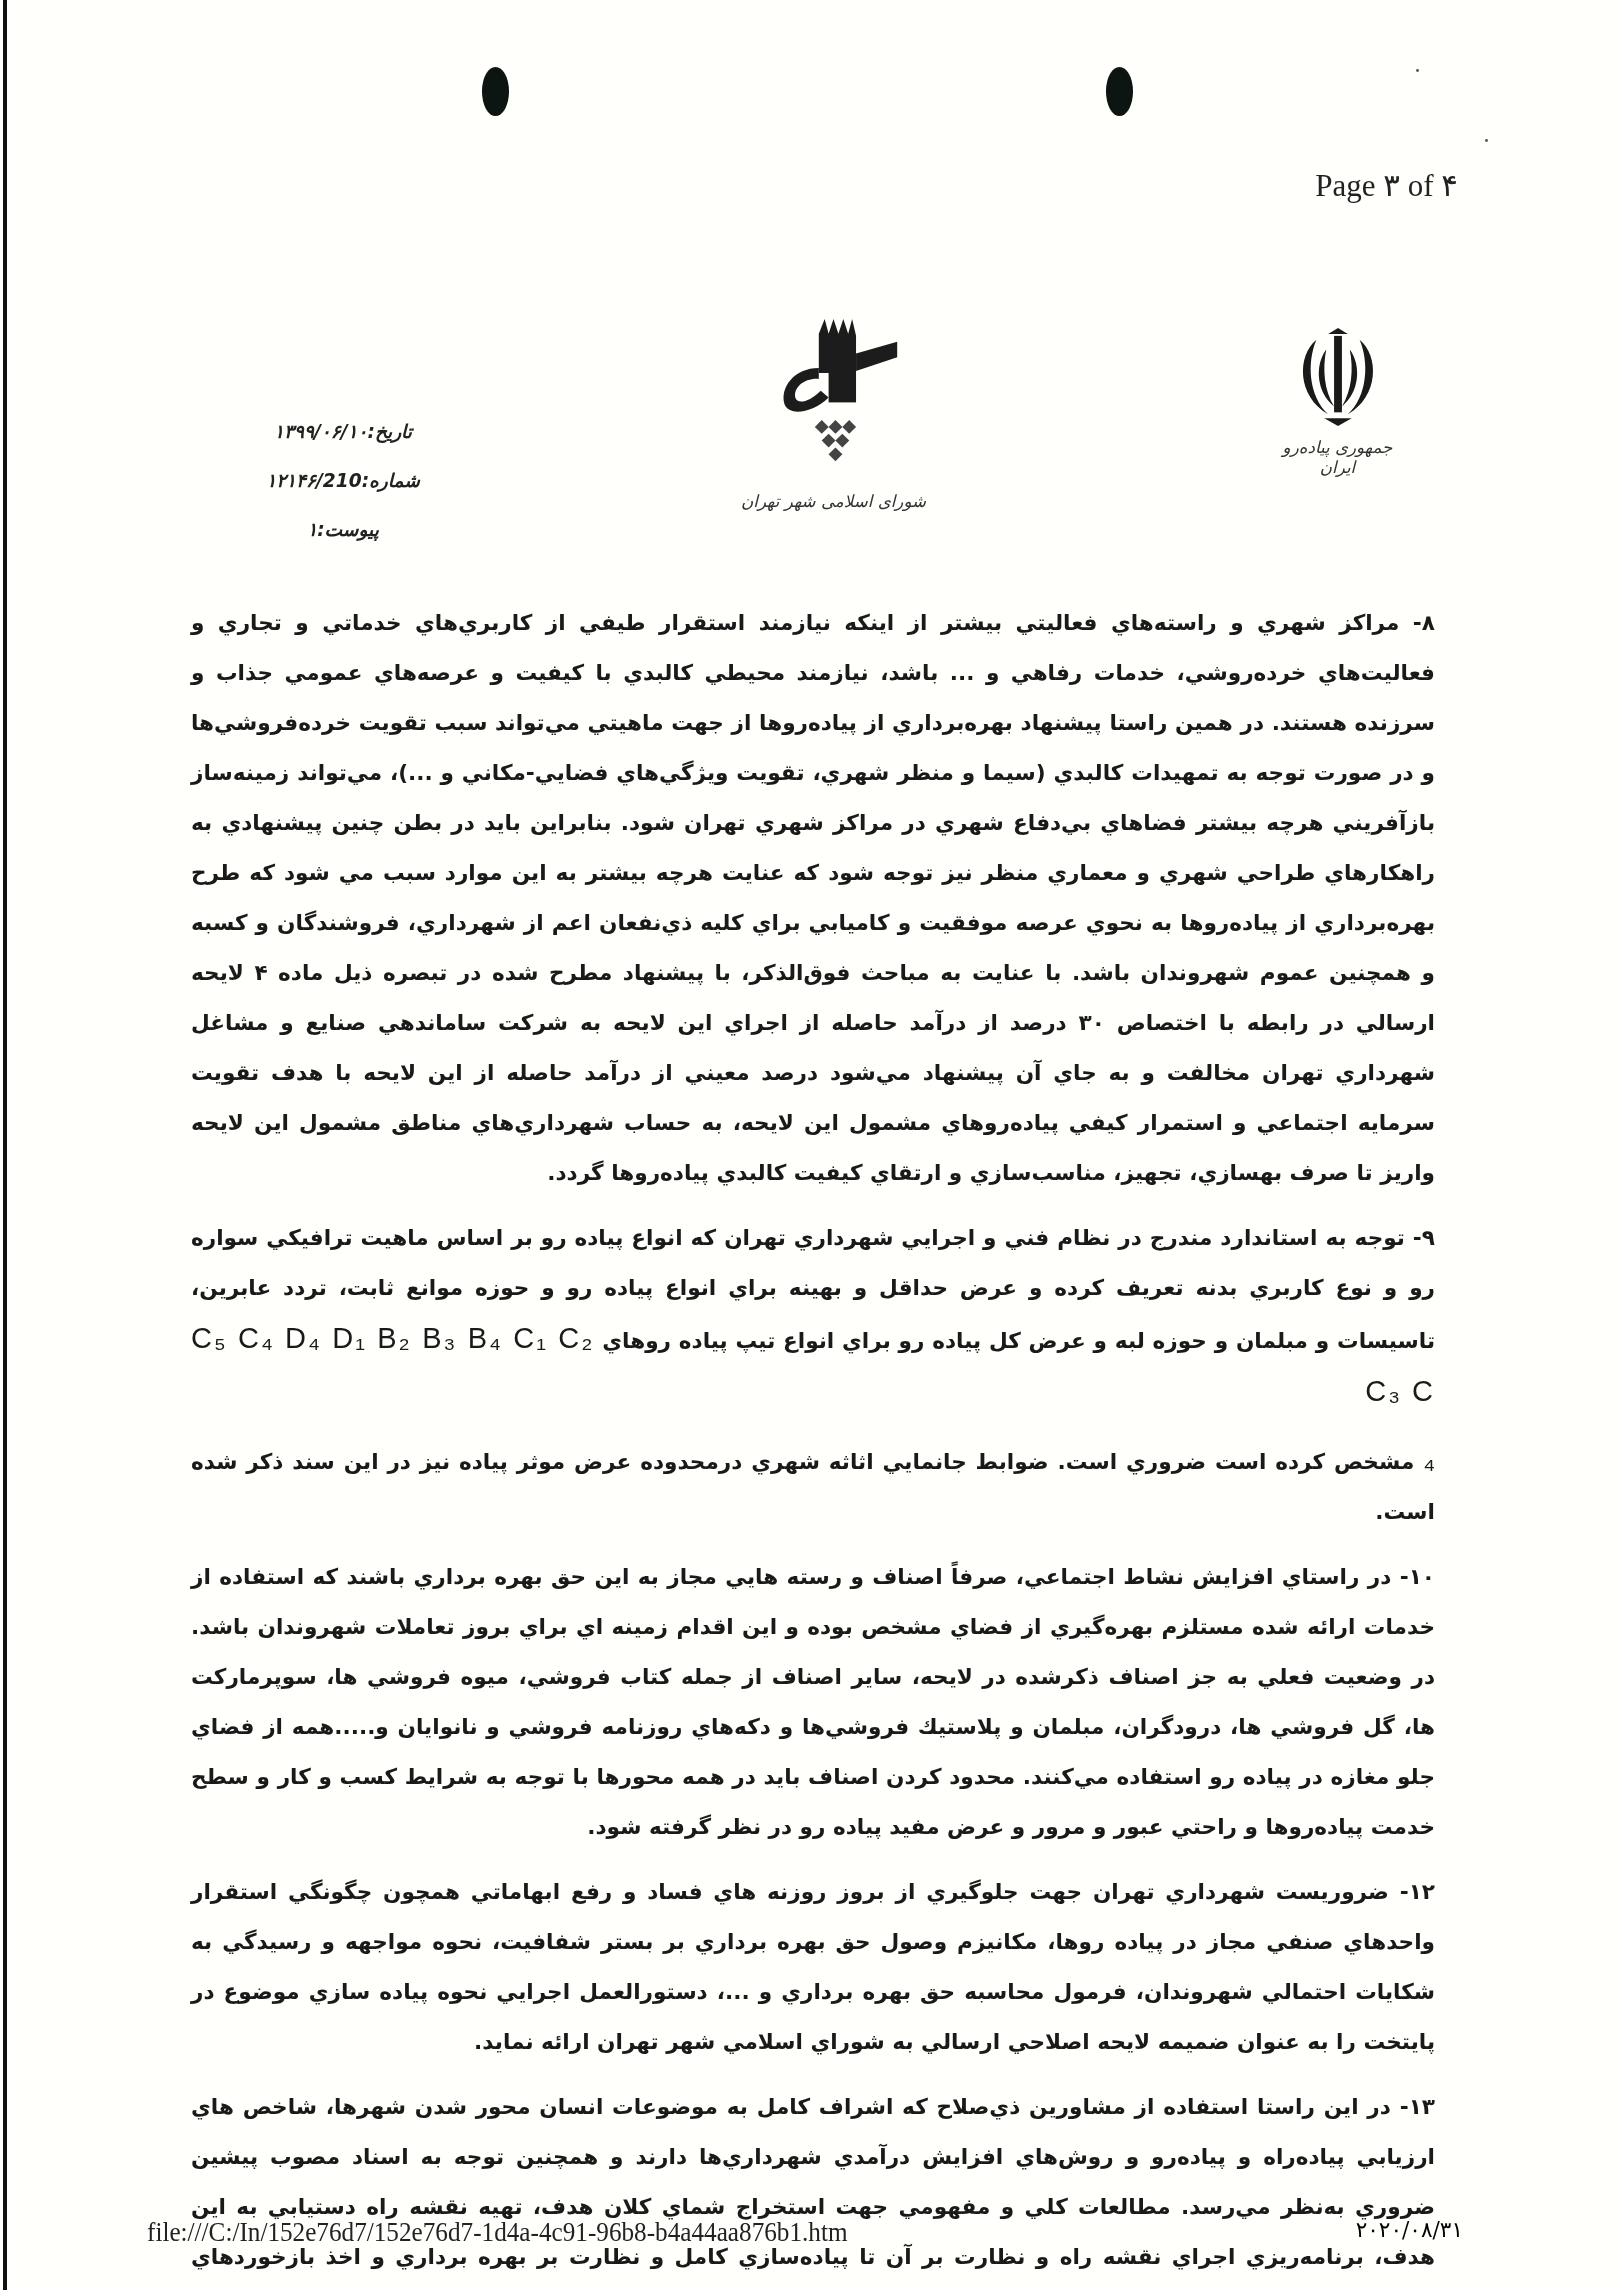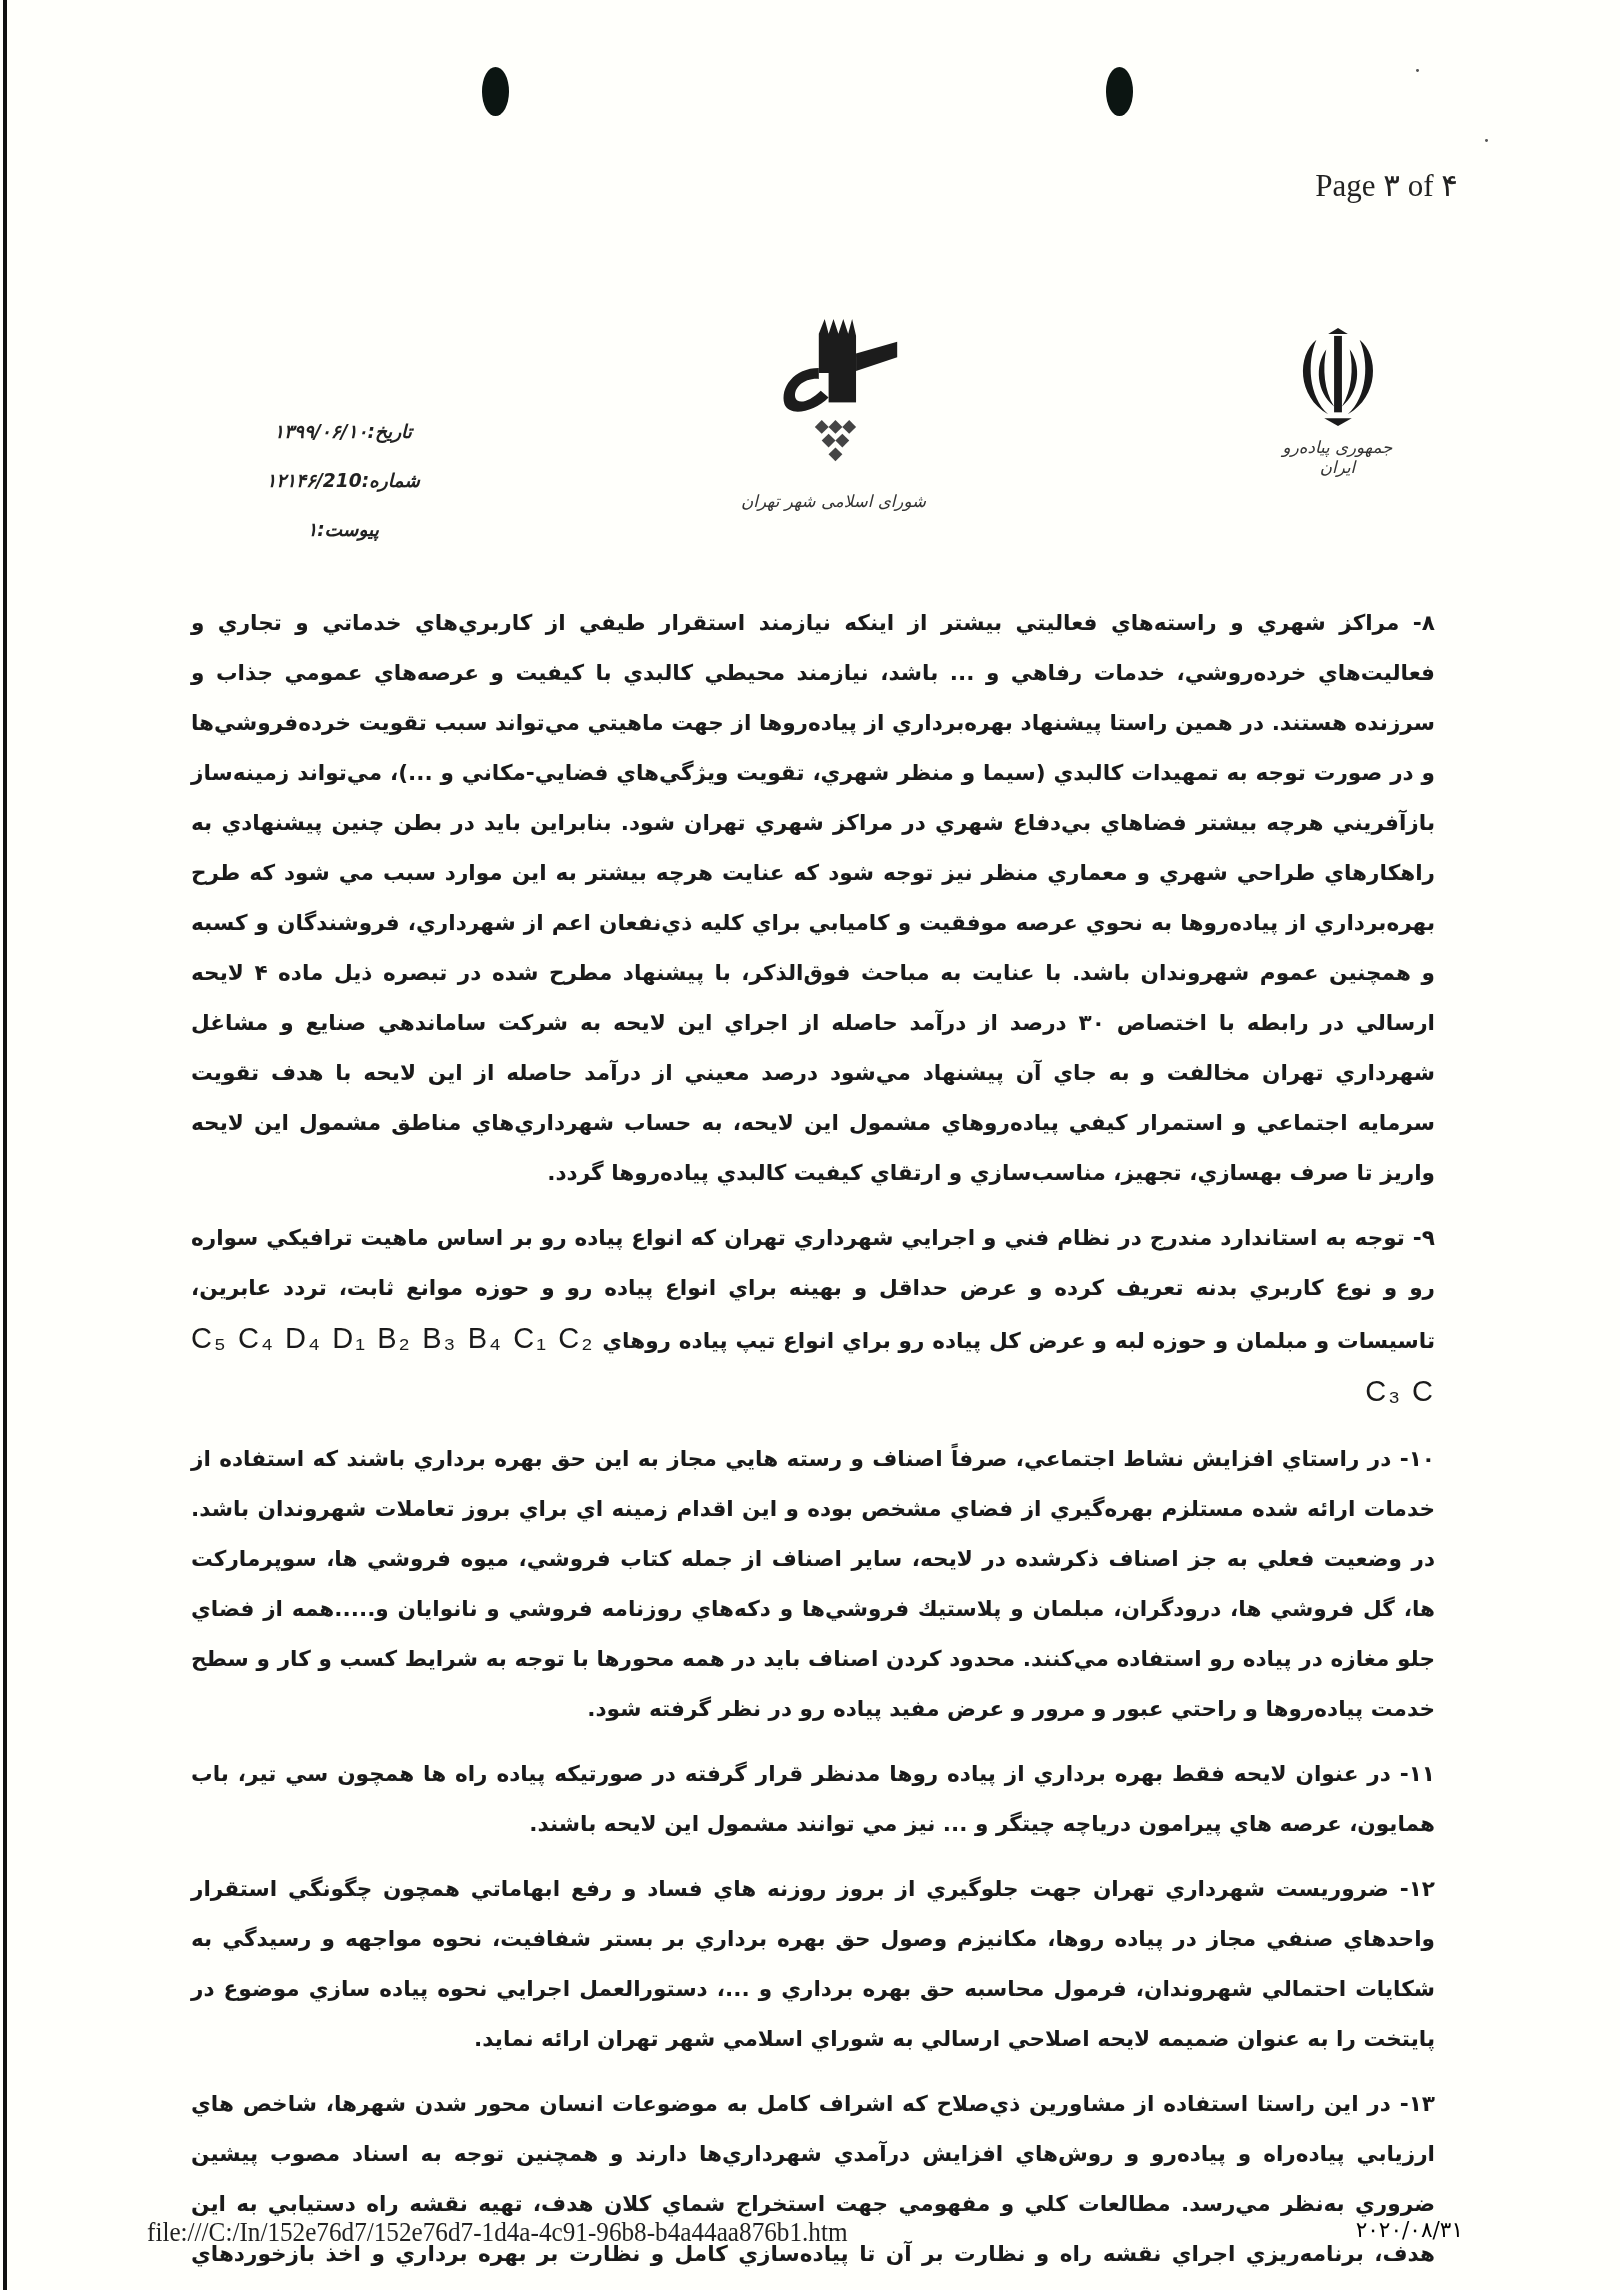--- a/index.html
+++ b/index.html
@@ -86,21 +86,21 @@
 
 <div class="meta">
   <div>تاریخ:۱۳۹۹/۰۶/۱۰</div>
   <div>شماره:۱۲۱۴۶/210</div>
   <div>پیوست:۱</div>
 </div>
 
 <div class="body-text">
   <p>۸- مراكز شهري و راسته‌هاي فعاليتي بيشتر از اينكه نيازمند استقرار طيفي از كاربري‌هاي خدماتي و تجاري و فعاليت‌هاي خردەروشي، خدمات رفاهي و ... باشد، نيازمند محيطي كالبدي با كيفيت و عرصه‌هاي عمومي جذاب و سرزنده هستند. در همين راستا پيشنهاد بهره‌برداري از پيادەروها از جهت ماهيتي مي‌تواند سبب تقويت خرده‌فروشي‌ها و در صورت توجه به تمهيدات كالبدي (سيما و منظر شهري، تقويت ويژگي‌هاي فضايي-مكاني و ...)، مي‌تواند زمينه‌ساز بازآفريني هرچه بيشتر فضاهاي بي‌دفاع شهري در مراكز شهري تهران شود. بنابراين بايد در بطن چنين پيشنهادي به راهكارهاي طراحي شهري و معماري منظر نيز توجه شود كه عنايت هرچه بيشتر به اين موارد سبب مي شود كه طرح بهره‌برداري از پيادەروها به نحوي عرصه موفقيت و كاميابي براي كليه ذي‌نفعان اعم از شهرداري، فروشندگان و كسبه و همچنين عموم شهروندان باشد. با عنايت به مباحث فوق‌الذكر، با پيشنهاد مطرح شده در تبصره ذيل ماده ۴ لايحه ارسالي در رابطه با اختصاص ۳۰ درصد از درآمد حاصله از اجراي اين لايحه به شركت ساماندهي صنايع و مشاغل شهرداري تهران مخالفت و به جاي آن پيشنهاد مي‌شود درصد معيني از درآمد حاصله از اين لايحه با هدف تقويت سرمايه اجتماعي و استمرار كيفي پيادەروهاي مشمول اين لايحه، به حساب شهرداري‌هاي مناطق مشمول اين لايحه واريز تا صرف بهسازي، تجهيز، مناسب‌سازي و ارتقاي كيفيت كالبدي پيادەروها گردد.</p>
   <p><span>۹- توجه به استاندارد مندرج در نظام فني و اجرايي شهرداري تهران كه انواع پياده رو بر اساس ماهيت ترافيكي سواره رو و نوع كاربري بدنه تعريف كرده و عرض حداقل و بهينه براي انواع پياده رو و حوزه موانع ثابت، تردد عابرين، تاسيسات و مبلمان و حوزه لبه و عرض كل پياده رو براي انواع تيپ پياده روهاي</span> <span class="sym">C₅ C₄ D₄ D₁ B₂ B₃ B₄ C₁ C₂ C₃ C</span></p>
+  <p><span class="sym">₄</span> <span>مشخص كرده است ضروري است. ضوابط جانمايي اثاثه شهري درمحدوده عرض موثر پياده نيز در اين سند ذكر شده است.</span></p>
   <p>۱۰- در راستاي افزايش نشاط اجتماعي، صرفاً اصناف و رسته هايي مجاز به اين حق بهره برداري باشند كه استفاده از خدمات ارائه شده مستلزم بهره‌گيري از فضاي مشخص بوده و اين اقدام زمينه اي براي بروز تعاملات شهروندان باشد. در وضعيت فعلي به جز اصناف ذكرشده در لايحه، ساير اصناف از جمله كتاب فروشي، ميوه فروشي ها، سوپرماركت ها، گل فروشي ها، درودگران، مبلمان و پلاستيك فروشي‌ها و دكه‌هاي روزنامه فروشي و نانوايان و.....همه از فضاي جلو مغازه در پياده رو استفاده مي‌كنند. محدود كردن اصناف بايد در همه محورها با توجه به شرايط كسب و كار و سطح خدمت پيادەروها و راحتي عبور و مرور و عرض مفيد پياده رو در نظر گرفته شود.</p>
-  <p>۱۱- در عنوان لايحه فقط بهره برداري از پياده روها مدنظر قرار گرفته در صورتيكه پياده راه ها همچون سي تير، باب همايون، عرصه هاي پيرامون درياچه چيتگر و ... نيز مي توانند مشمول اين لايحه باشند.</p>
   <p>۱۲- ضروريست شهرداري تهران جهت جلوگيري از بروز روزنه هاي فساد و رفع ابهاماتي همچون چگونگي استقرار واحدهاي صنفي مجاز در پياده روها، مكانيزم وصول حق بهره برداري بر بستر شفافيت، نحوه مواجهه و رسيدگي به شكايات احتمالي شهروندان، فرمول محاسبه حق بهره برداري و ...، دستورالعمل اجرايي نحوه پياده سازي موضوع در پايتخت را به عنوان ضميمه لايحه اصلاحي ارسالي به شوراي اسلامي شهر تهران ارائه نمايد.</p>
   <p>۱۳- در اين راستا استفاده از مشاورين ذي‌صلاح كه اشراف كامل به موضوعات انسان محور شدن شهرها، شاخص هاي ارزيابي پيادەراه و پيادەرو و روش‌هاي افزايش درآمدي شهرداري‌ها دارند و همچنين توجه به اسناد مصوب پيشين ضروري به‌نظر مي‌رسد. مطالعات كلي و مفهومي جهت استخراج شماي كلان هدف، تهيه نقشه راه دستيابي به اين هدف، برنامه‌ريزي اجراي نقشه راه و نظارت بر آن تا پيادەسازي كامل و نظارت بر بهره برداري و اخذ بازخوردهاي مستمر مي‌بايست در لايحه پيشنهادي گنجانده شود.</p>
 </div>
 
 <div class="footer-path">file:///C:/In/152e76d7/152e76d7-1d4a-4c91-96b8-b4a44aa876b1.htm</div>
 <div class="footer-date">۲۰۲۰/۰۸/۳۱</div>
 
 
 </body></html>

